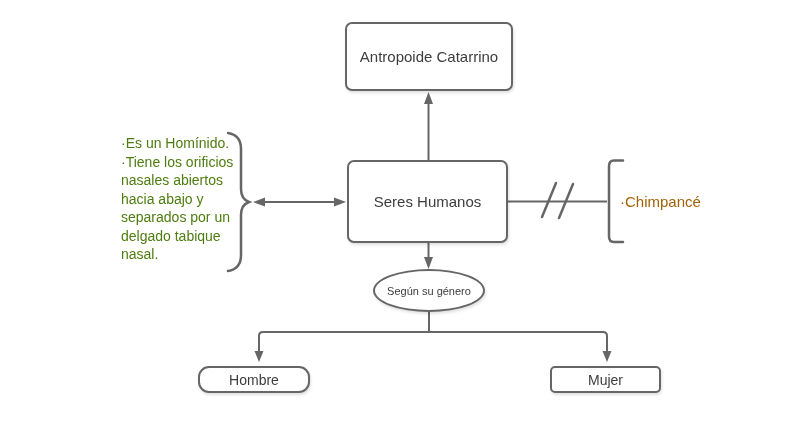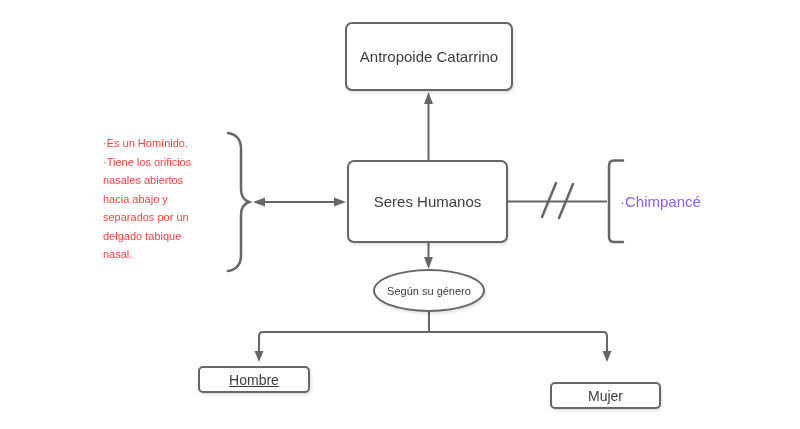--- a/index.html
+++ b/index.html
@@ -35,39 +35,39 @@
   #node-seres-humanos {
     left: 347px; top: 160px; width: 161px; height: 83px;
     border-radius: 7px; font-size: 15px; text-align: right;
   }
   #node-genero {
     left: 373px; top: 269px; width: 112px; height: 43px;
     border-radius: 50%; font-size: 11px; text-align: center;
   }
   #node-hombre {
     left: 198px; top: 366px; width: 112px; height: 27px;
-    border-radius: 5px; font-size: 14px; text-decoration: underline;
+    border-radius: 11px; font-size: 14px;
   }
   #node-mujer {
     left: 550px; top: 366px; width: 111px; height: 27px;
-    border-radius: 5px; font-size: 14px; margin-top: 16px;
+    border-radius: 5px; font-size: 14px;
   }
   #note-text {
     position: absolute;
-    left: 103px; top: 134px; width: 128px;
-    font-size: 11px;
+    left: 121px; top: 134px; width: 128px;
+    font-size: 14px;
     line-height: 18.5px;
-    color: #ef4444;
+    color: #4d7c0f;
     white-space: pre-line;
   }
   #chimpance-label {
     position: absolute;
     left: 620px; top: 193px;
     font-size: 15px;
-    color: #8b5cf6;
+    color: #a16207;
   }
 </style>
 </head>
 <body>
 
 <div id="canvas">
 
   <svg id="connector-layer" viewBox="0 0 800 429" xmlns="http://www.w3.org/2000/svg">
 
     <g>

